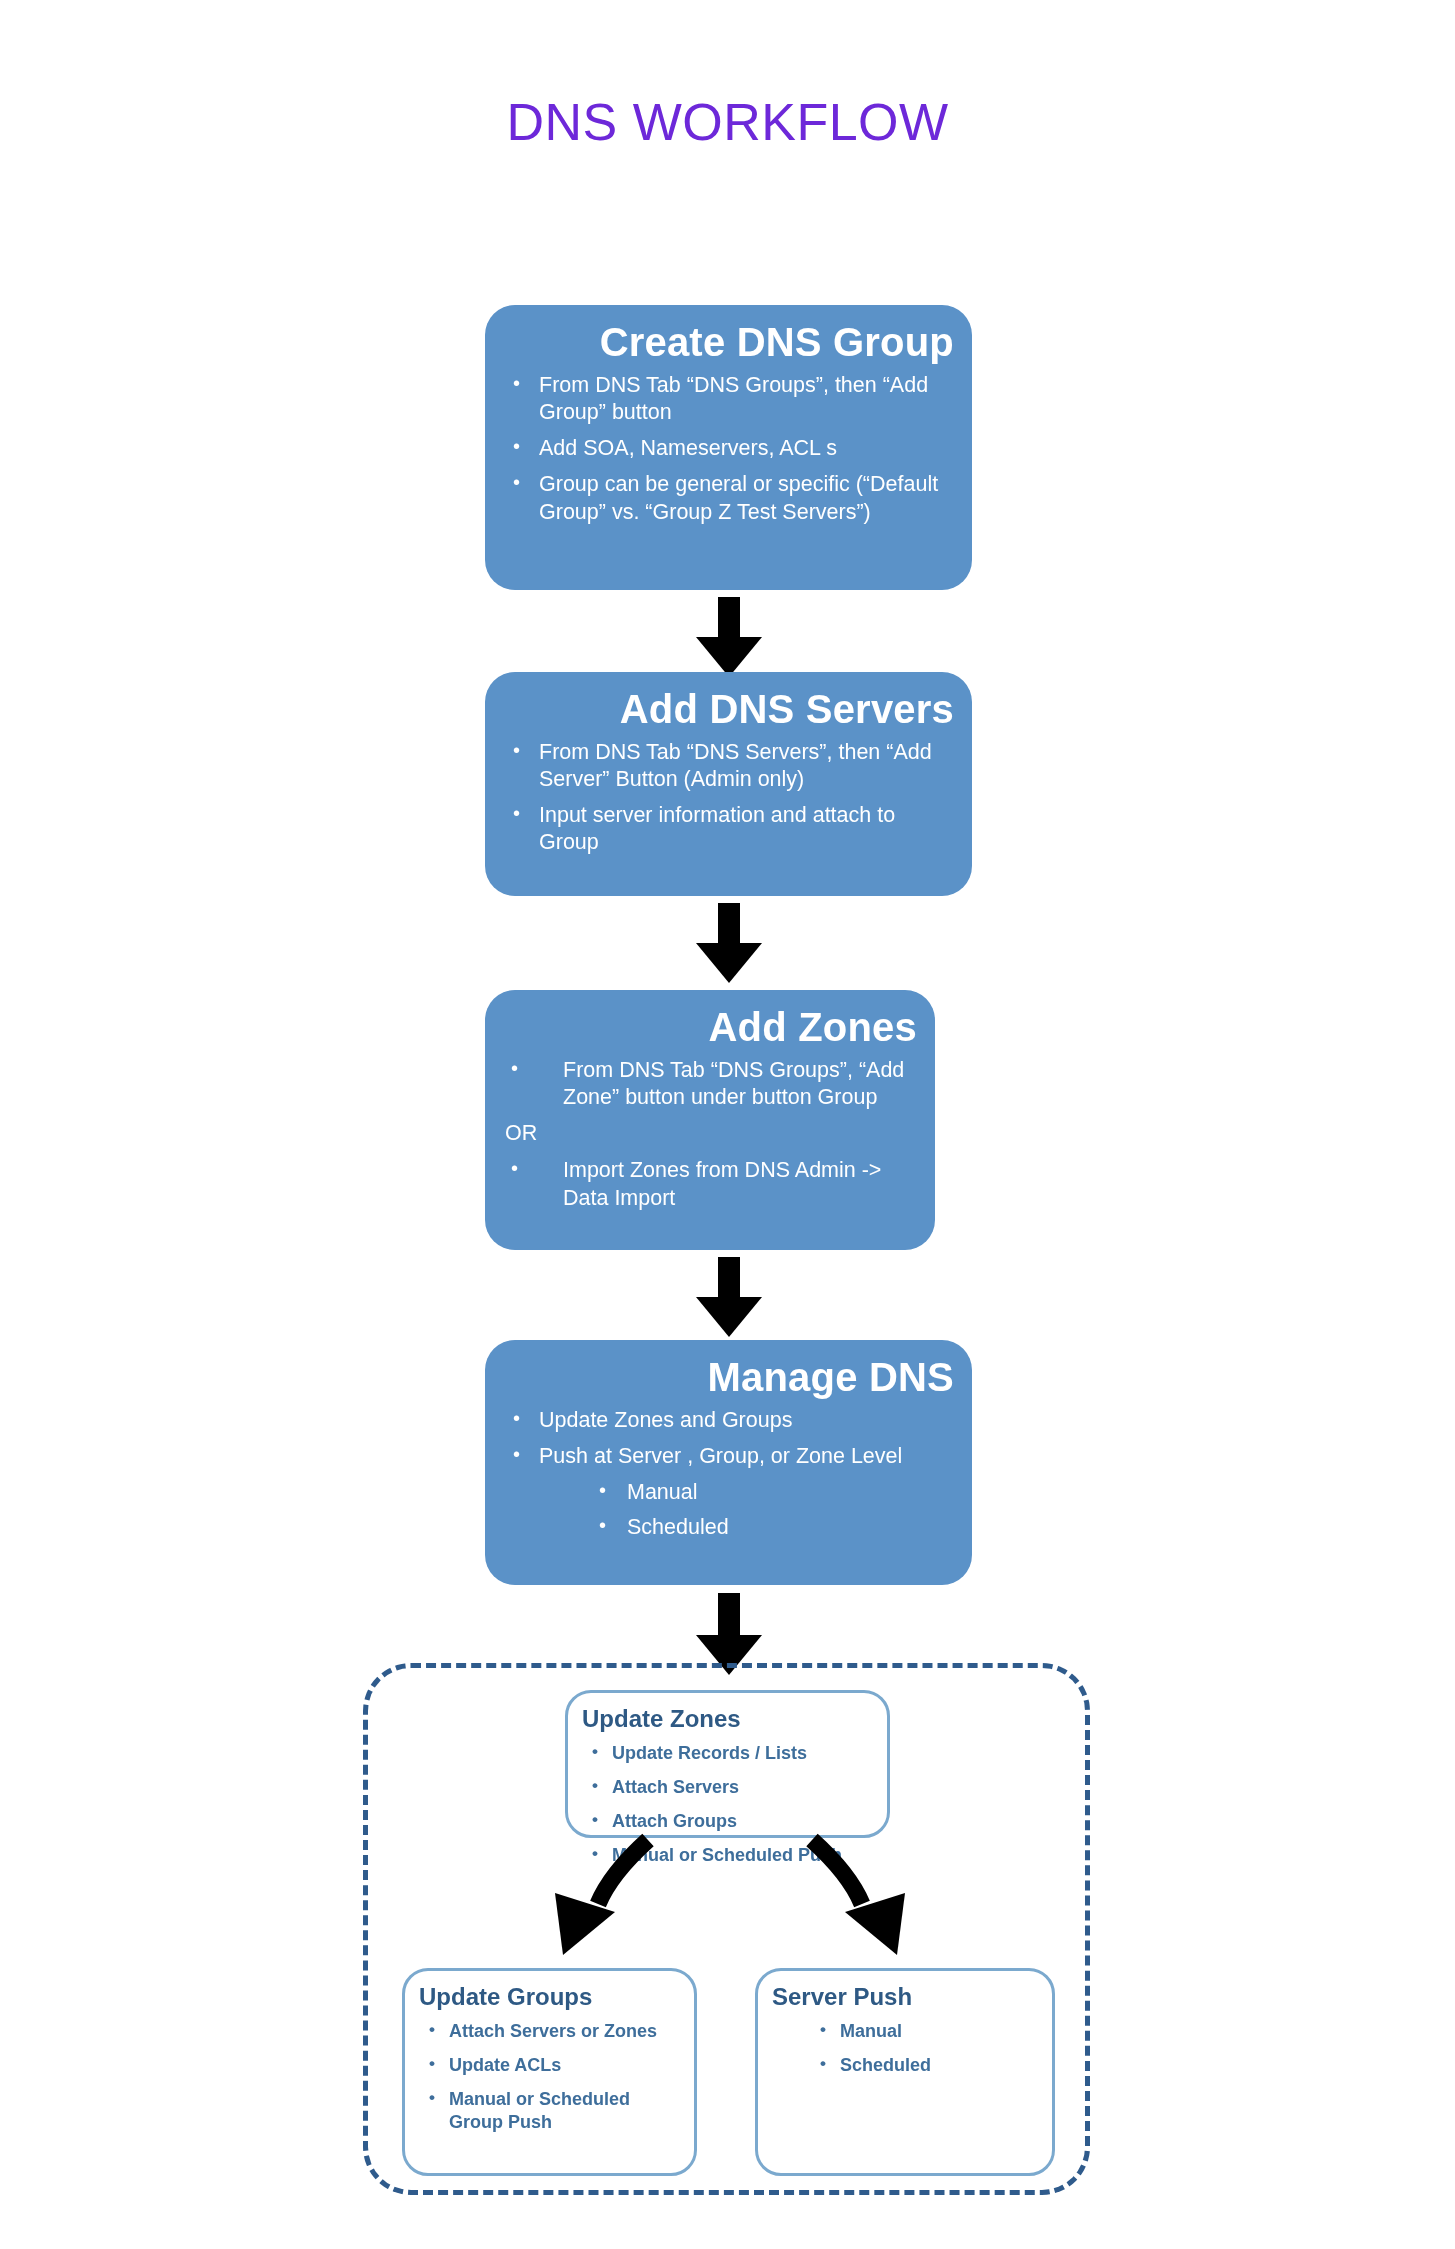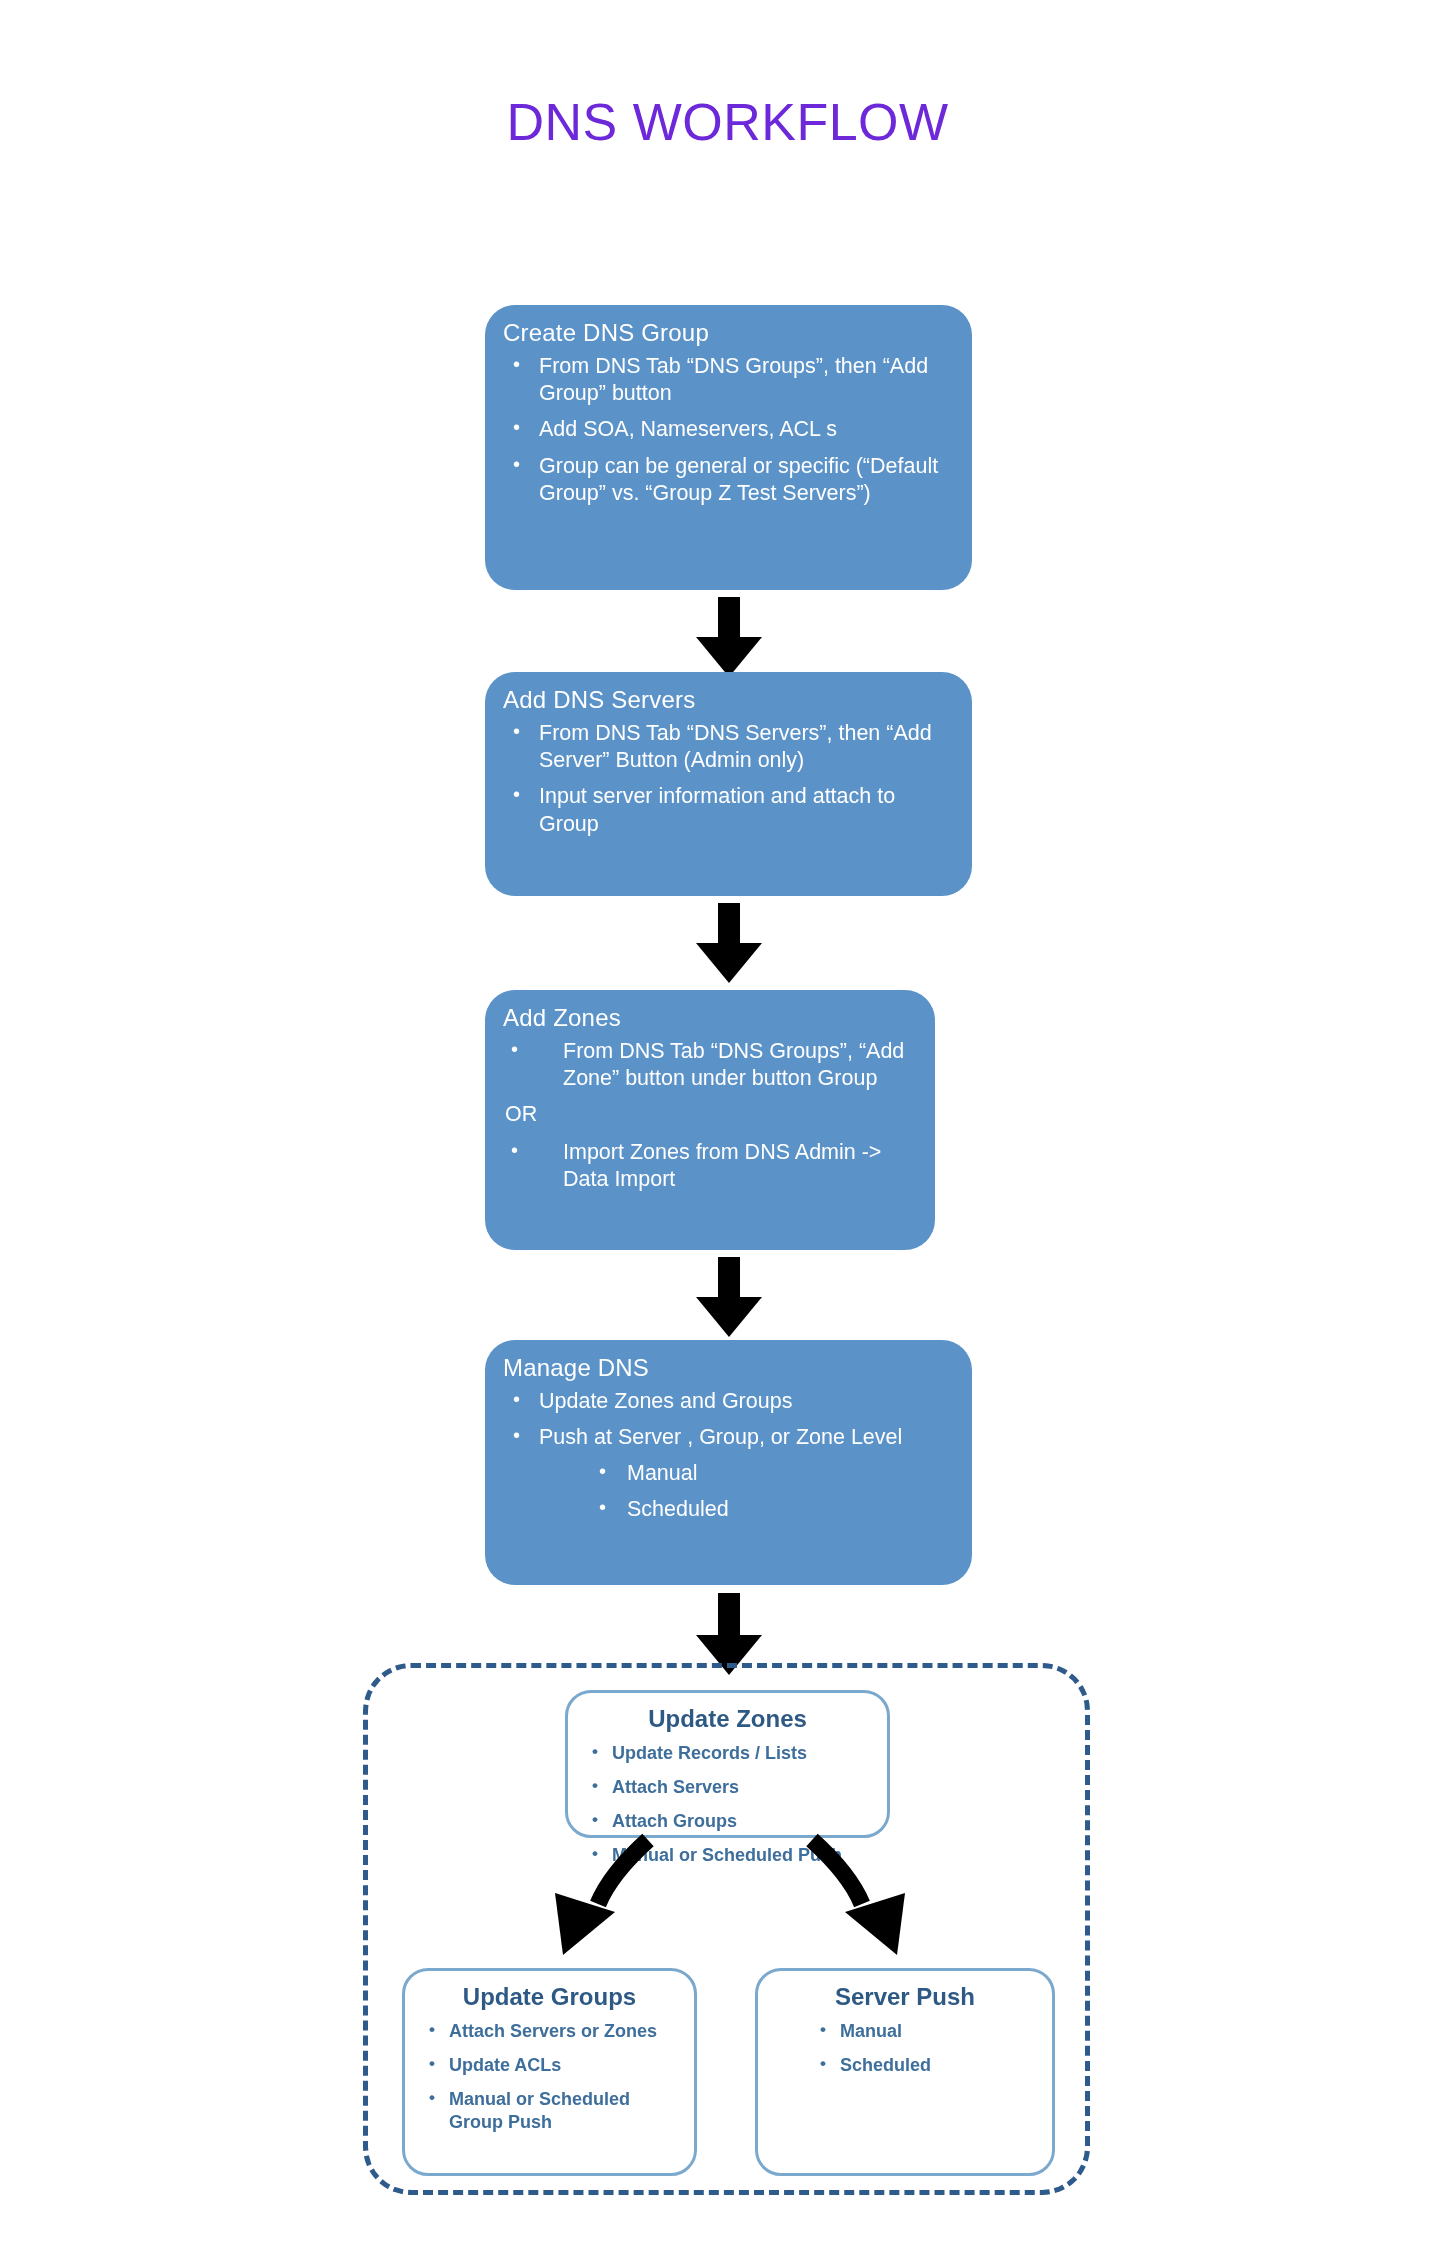--- a/index.html
+++ b/index.html
@@ -31,23 +31,23 @@
   
   .proc-box {
     position: absolute;
     background: #5B92C8;
     border-radius: 30px;
     box-sizing: border-box;
     padding: 14px 18px 16px 18px;
     color: #ffffff;
   }
   .proc-title {
-    text-align: left;
-    font-size: 24px;
-    font-weight: normal;
+    text-align: right;
+    font-size: 40px;
+    font-weight: bold;
     color: #ffffff;
     line-height: 1.18;
     margin-bottom: 6px;
     letter-spacing: 0.2px;
   }
   .proc-list {
     list-style: none;
     margin: 0;
     padding: 0;
   }
@@ -119,21 +119,20 @@
   
   .sub-box {
     position: absolute;
     background: #ffffff;
     border: 3px solid #7BA9CE;
     border-radius: 26px;
     box-sizing: border-box;
     padding: 12px 14px;
   }
   .sub-title {
-    text-align: center;
     font-size: 24px;
     font-weight: bold;
     color: #2E5984;
     line-height: 1.2;
     margin-bottom: 8px;
   }
   .sub-list { list-style: none; margin: 0; padding: 0; font-weight: bold; }
   .sub-li {
     position: relative;
     font-size: 18px;

